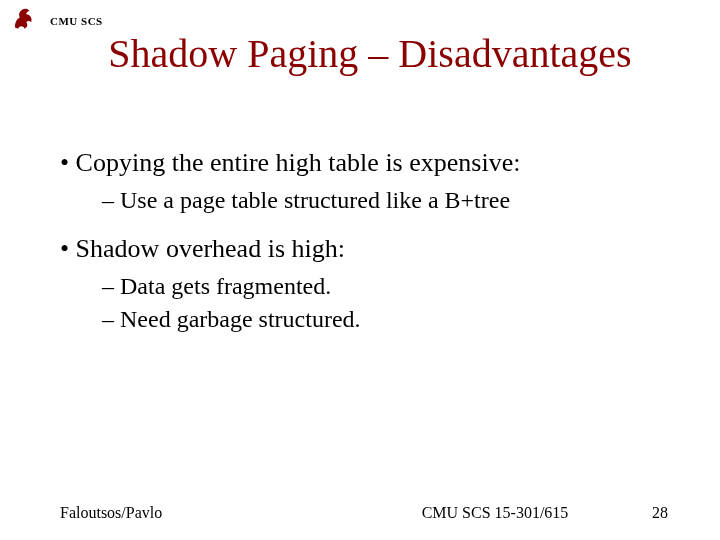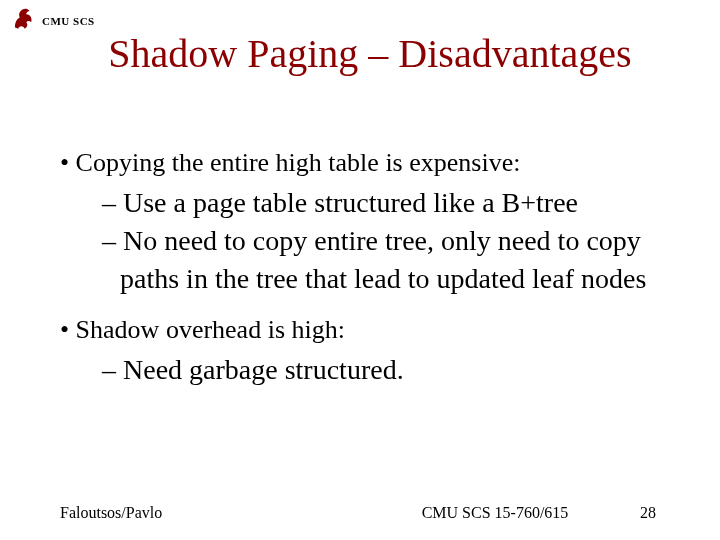--- a/index.html
+++ b/index.html
@@ -1,57 +1,57 @@
 <!DOCTYPE html>
 <html><head>
 <meta charset="utf-8">
 <style>
   * { margin: 0; padding: 0; box-sizing: border-box; }
   html, body { width: 720px; height: 540px; background: #fff; font-family: "Times New Roman", Times, serif; color: #000; }
   .slide { position: relative; width: 720px; height: 540px; }
-  .header { position: absolute; top: 6px; left: 10px; display: flex; align-items: center; gap: 6px; }
+  .header { position: absolute; top: 6px; left: 10px; display: flex; align-items: center; gap: 14px; }
   .header-text { font-size: 11px; font-weight: bold; letter-spacing: 0.5px; }
   .title { position: absolute; top: 30px; left: 0; right: 0; text-align: center; font-size: 40px; font-weight: normal; color: #8b0000; font-family: "Times New Roman", serif; margin-left: 20px; }
   .content { position: absolute; top: 130px; left: 60px; right: 40px; }
   .bullet-main { font-size: 26px; margin: 18px 0 6px 0; text-indent: -22px; padding-left: 22px; }
   .bullet-main::before { content: "•  "; }
   .sub-list { margin: 4px 0 8px 42px; }
-  .bullet-sub { font-size: 28px; line-height: 1.35; text-indent: -18px; padding-left: 18px; }
+  .bullet-sub { font-size: 24px; line-height: 1.35; text-indent: -18px; padding-left: 18px; }
   .bullet-sub::before { content: "– "; }
   .footer { position: absolute; bottom: 18px; left: 60px; right: 40px; font-size: 16px; display: flex; justify-content: space-between; align-items: baseline; }
   .footer-left { flex: 1; text-align: left; }
   .footer-center { flex: 1; text-align: center; }
-  .footer-right { flex: 0 0 auto; text-align: left; min-width: 40px; }
+  .footer-right { flex: 0 0 auto; text-align: center; min-width: 40px; }
 </style>
 </head>
 <body>
 <div class="slide">
 
   <div class="header">
     <span>
       <svg width="26" height="26" viewBox="0 0 32 32">
         <path fill="#8b0000" d="M6 26 C6 20 8 16 12 14 C10 10 12 6 16 4 C18 3 22 3 24 6 C22 6 20 8 20 10 C24 10 28 14 26 20 C24 18 22 18 20 20 C22 22 22 26 18 28 C16 24 12 24 10 28 C8 27 6 26 6 26 Z"></path>
       </svg>
     </span>
     <span class="header-text">CMU SCS</span>
   </div>
 
   <h1 class="title">Shadow Paging – Disadvantages</h1>
 
   <div class="content">
     <div class="bullet-main">Copying the entire high table is expensive:</div>
     <div class="sub-list">
       <div class="bullet-sub">Use a page table structured like a B+tree</div>
-      <div class="bullet-sub">No need to copy entire tree, only need to copy paths in the tree that lead to updated leaf nodes</div>
     </div>
     <div class="bullet-main">Shadow overhead is high:</div>
     <div class="sub-list">
+      <div class="bullet-sub">Data gets fragmented.</div>
       <div class="bullet-sub">Need garbage structured.</div>
     </div>
   </div>
 
   <div class="footer">
     <span class="footer-left">Faloutsos/Pavlo</span>
-    <span class="footer-center">CMU SCS 15-760/615</span>
+    <span class="footer-center">CMU SCS 15-301/615</span>
     <span class="footer-right">28</span>
   </div>
 
 </div>
 
 </body></html>

